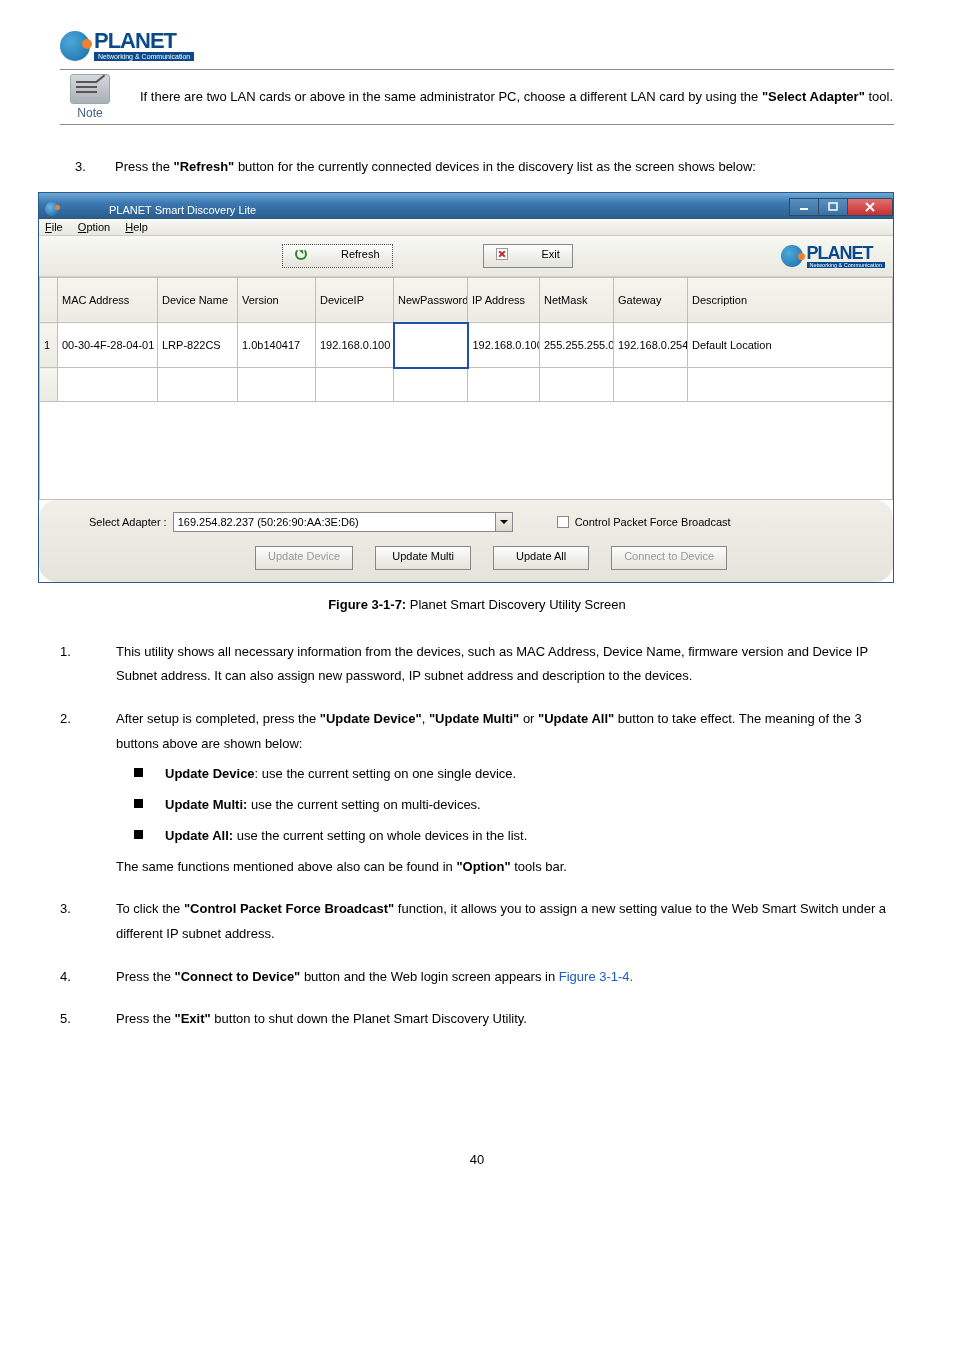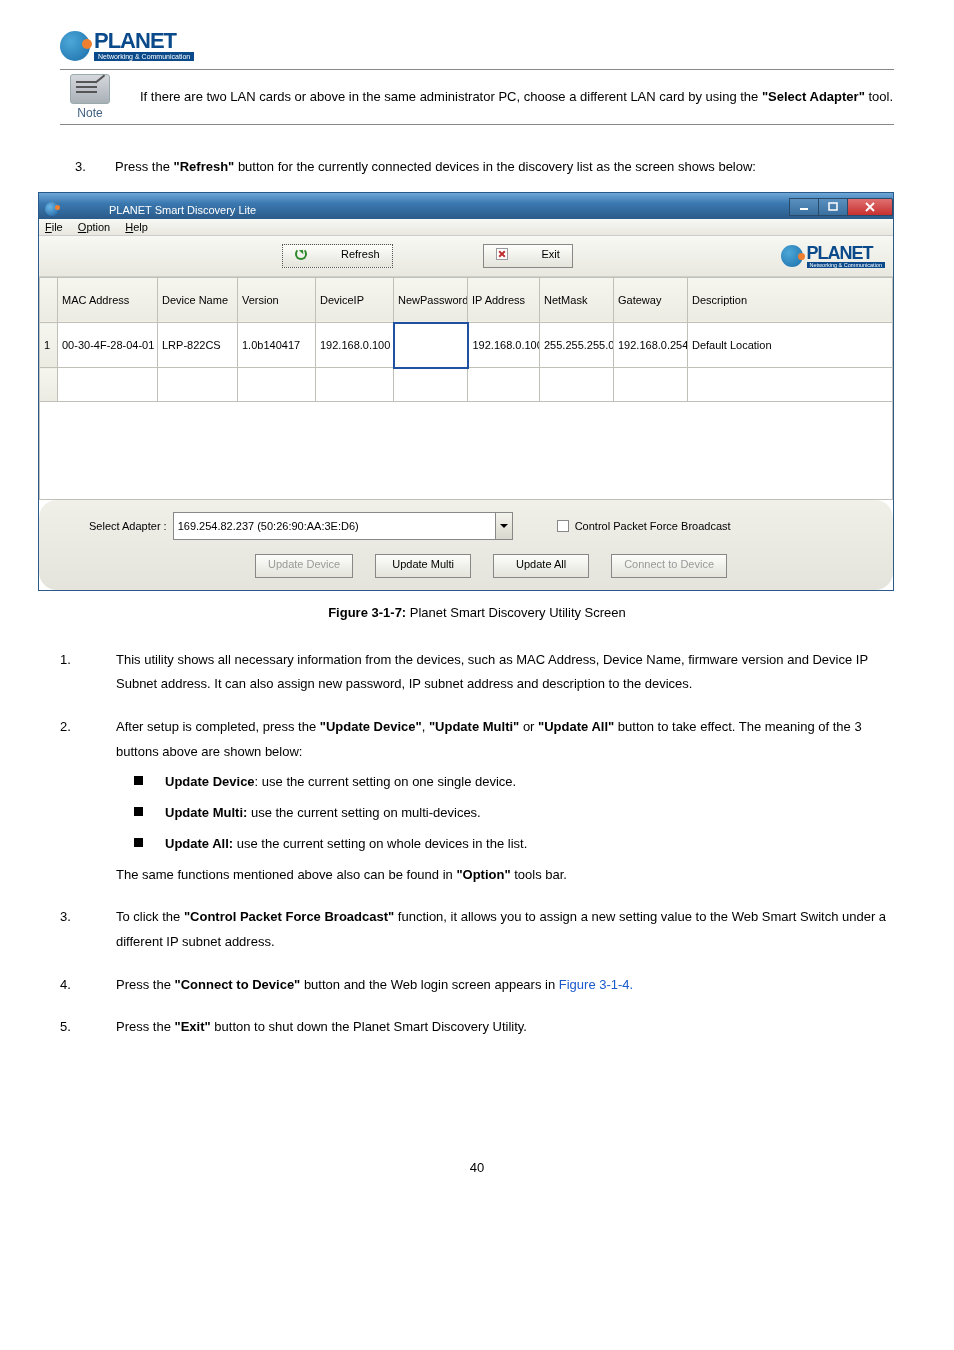--- a/index.html
+++ b/index.html
@@ -239,21 +239,21 @@
     .adapter-row {
       display: flex;
       align-items: center;
       margin-bottom: 14px;
       padding-left: 40px;
     }
     .adapter-label { margin-right: 6px; }
     .combo {
       display: flex;
       width: 340px;
-      height: 28px;
+      height: 20px;
     }
     .combo-input {
       flex: 1;
       border: 1px solid #888;
       border-right: none;
       background: #fff;
       padding: 2px 4px;
       font-size: 11px;
       font-family: Tahoma, Arial, sans-serif;
     }

